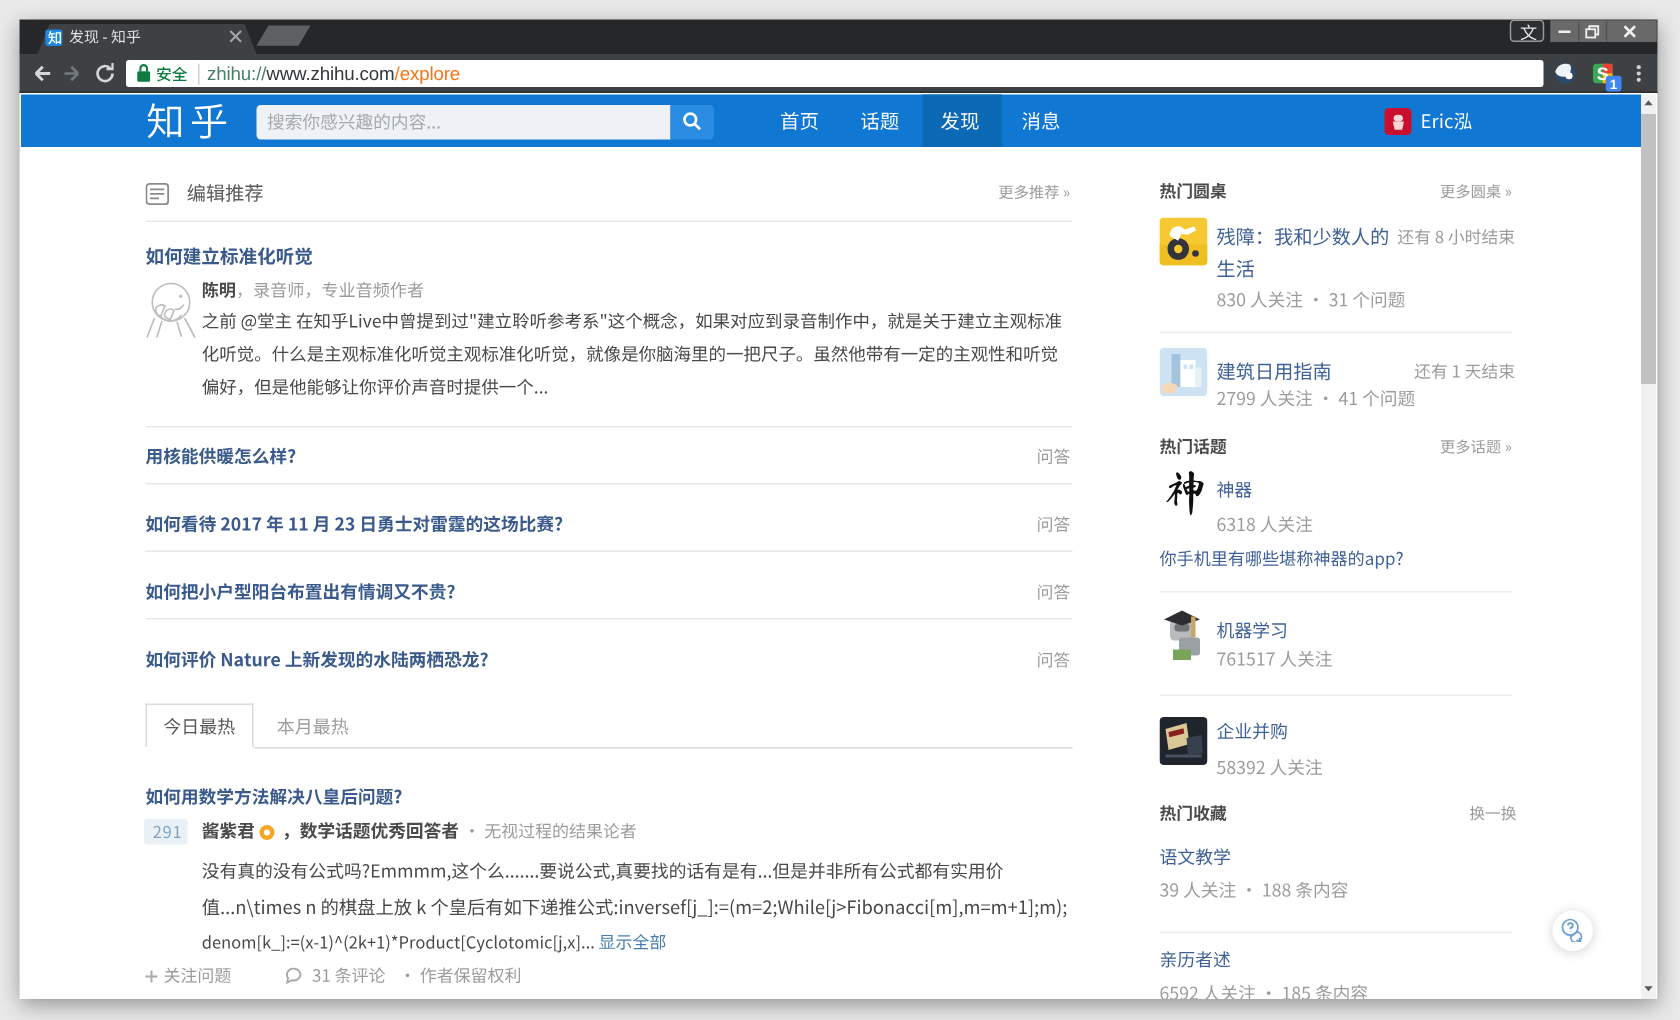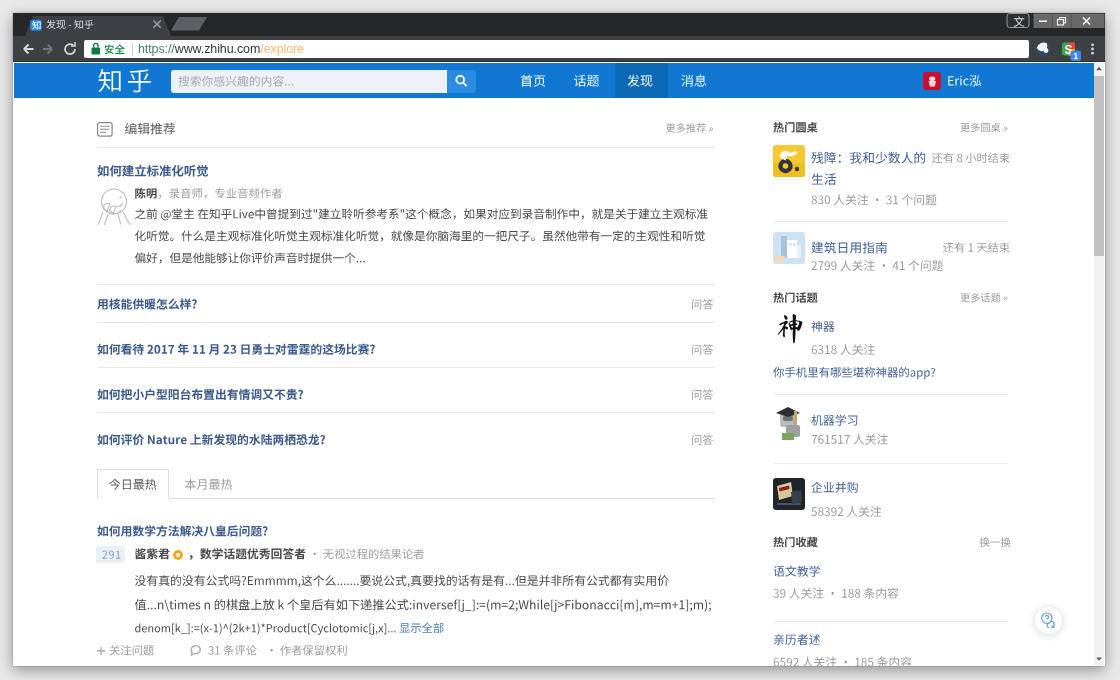--- a/index.html
+++ b/index.html
@@ -75,21 +75,21 @@
             <circle cx="1079.5" cy="13" r="1.4"></circle>
             <circle cx="1079.5" cy="17.2" r="1.4"></circle>
       </g>
     </svg>
     <div id="omni" class="a"></div>
     <svg class="a" style="left:75px;top:3.5px" width="50" height="19" xmlns="http://www.w3.org/2000/svg">
       <rect x="3.5" y="7.5" width="8.6" height="7" rx="1" fill="#0e7c41"></rect>
       <path d="M5.6 7.5 v-1.9 a2.2 2.2 0 0 1 4.4 0 v1.9" stroke="#0e7c41" stroke-width="1.4" fill="none"></path>
       <line x1="44.5" y1="2.5" x2="44.5" y2="16.5" stroke="#cdd0d3" stroke-width="1"></line>
     </svg>
-    <div class="a" style="left:125px;top:5.5px;font-size:12.5px;letter-spacing:-0.1px;color:#35383b"><span style="color:#49806a">https://</span>www.zhihu.com<span style="color:#fdba74">/explore</span></div>
+    <div class="a" style="left:125px;top:5.5px;font-size:12.5px;letter-spacing:-0.1px;color:#35383b"><span style="color:#49806a">zhihu://</span>www.zhihu.com<span style="color:#f97316">/explore</span></div>
   </div>
   <div id="bluebar" class="a"></div>
   <div id="navact" class="a"></div>
   <div id="sbox" class="a"></div>
   <div id="sbtn" class="a">
     <svg width="28" height="22" xmlns="http://www.w3.org/2000/svg">
           <g stroke="#fff" stroke-width="1.8" fill="none">
             <circle cx="13.2" cy="9.7" r="3.9"></circle>
             <path d="M16.1 12.6 l3.6 3.6"></path>
           </g>

